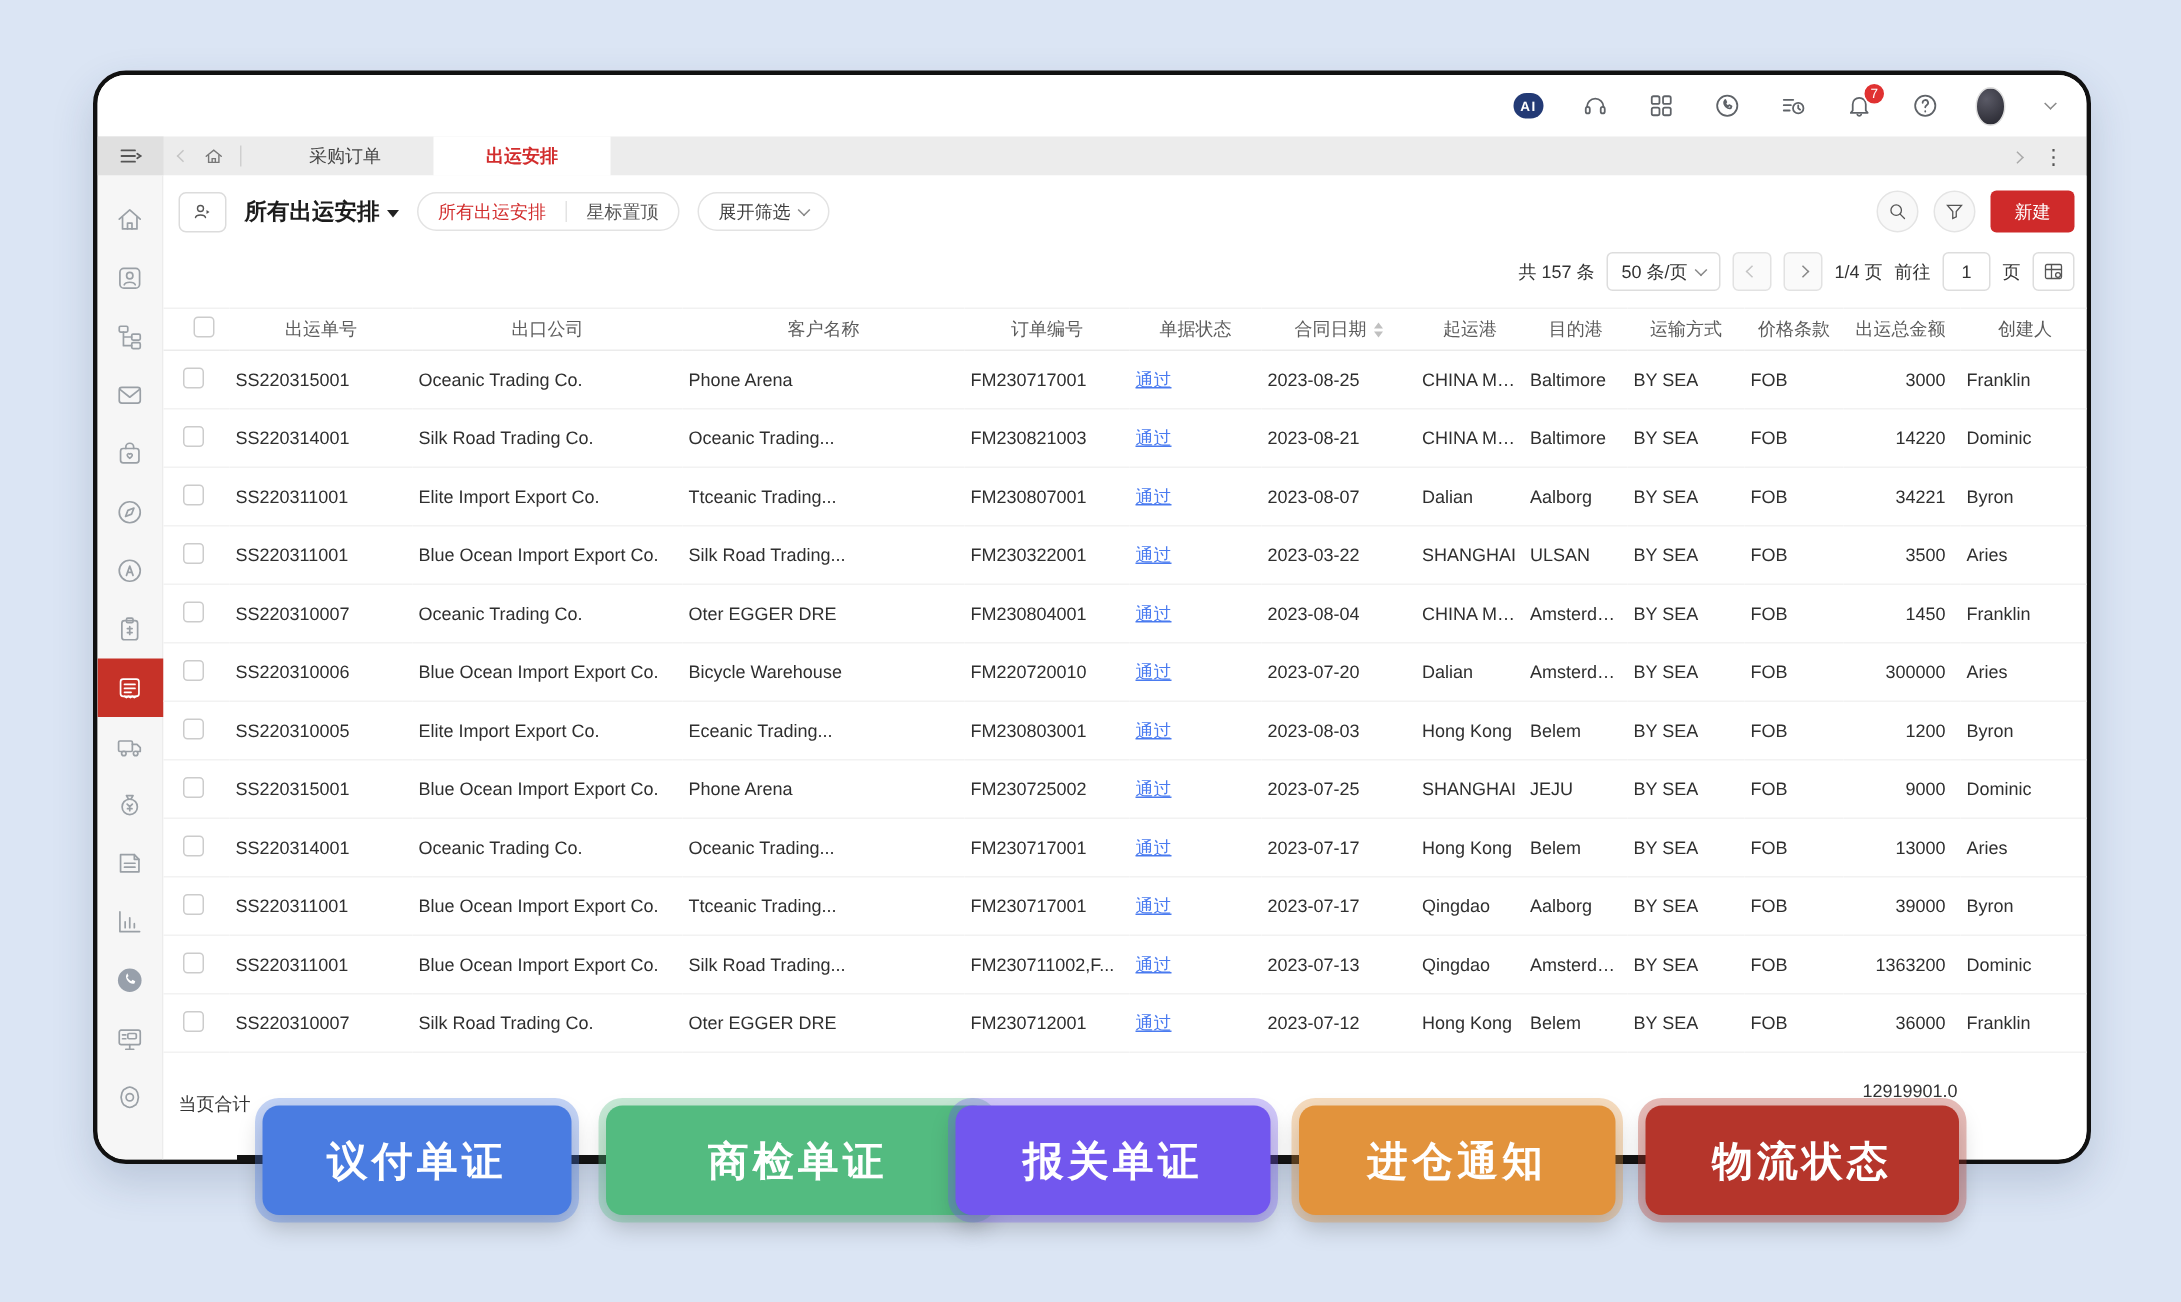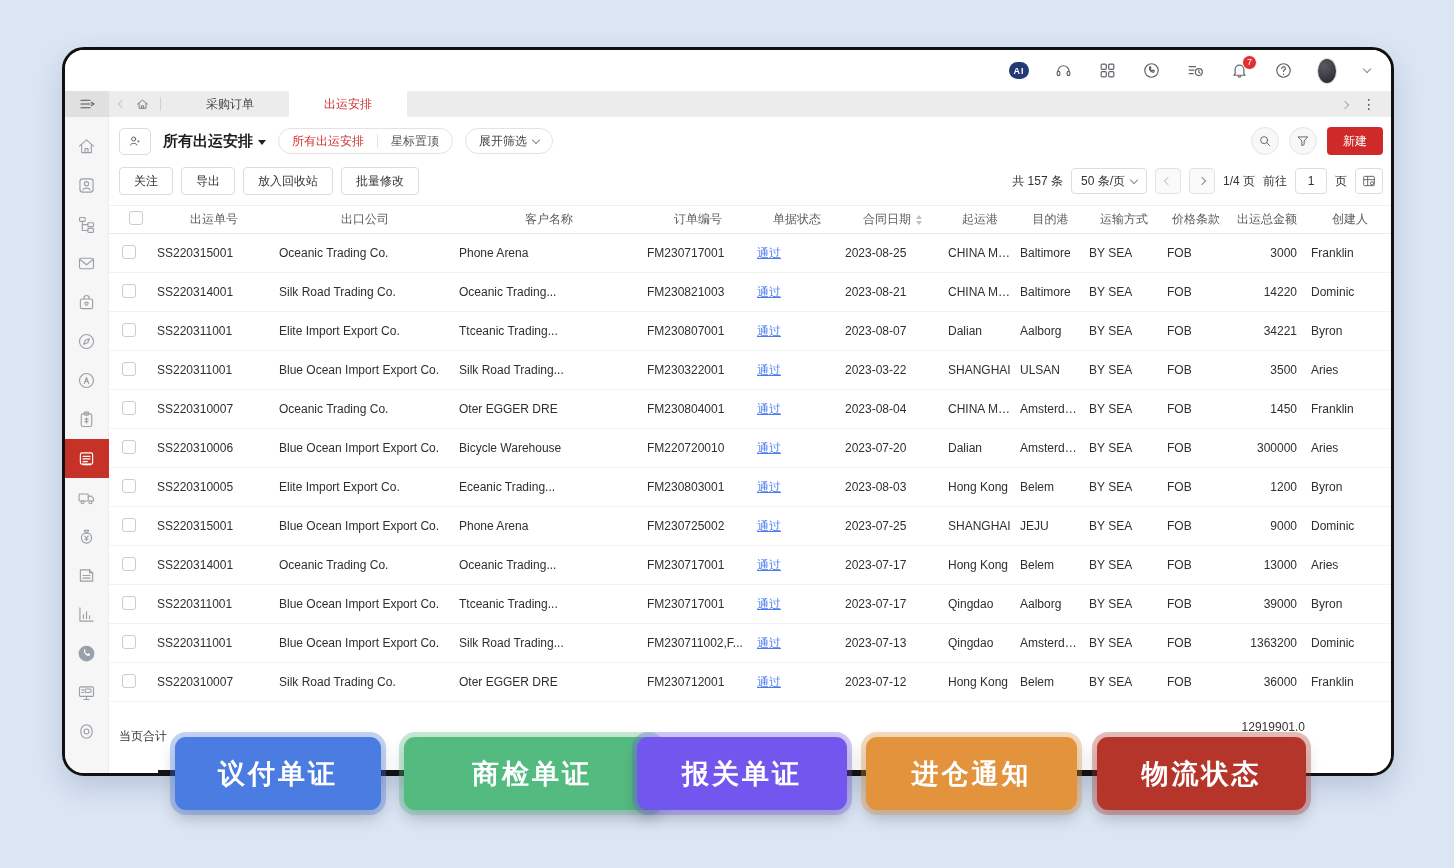--- a/index.html
+++ b/index.html
@@ -25,21 +25,21 @@
 
   
   .tabbar { height:26px; flex:0 0 26px; background:#ececec; display:flex; align-items:stretch; font-size:12px; }
   .sb-toggle { width:44px; background:#e0e0e0; display:flex; align-items:center; justify-content:center; cursor:pointer; }
   .sb-toggle svg { width:18px; height:18px; stroke:#555; fill:none; stroke-width:1.6; stroke-linecap:round; }
   .tab-nav { display:flex; align-items:center; gap:10px; padding:0 10px; }
   .tab-nav .navicon { display:flex; align-items:center; cursor:pointer; }
   .tab-nav svg { width:15px; height:15px; stroke:#777; fill:none; stroke-width:1.5; stroke-linecap:round; }
   .vdiv { width:1px; height:14px; background:#cfcfcf; }
   .tab { width:118px; display:flex; align-items:center; justify-content:center; color:#444; cursor:pointer; }
-  .tab.active { background:#fff; color:#d22d2d; font-weight:400; }
+  .tab.active { background:#fff; color:#d22d2d; font-weight:700; }
   .tab-right { margin-left:auto; display:flex; align-items:center; gap:14px; padding:0 14px; color:#777; }
   .dots { font-size:14px; color:#555; cursor:pointer; letter-spacing:1px; }
 
   
   .bodyrow { flex:1; display:flex; min-height:0; }
   .sidebar { width:44px; flex:0 0 44px; background:#f6f6f6; border-right:1px solid #ececec; display:flex; flex-direction:column; align-items:center; padding-top:10px; }
   .sb-item { width:44px; height:39px; display:flex; align-items:center; justify-content:center; cursor:pointer; }
   .sb-item svg { width:21px; height:21px; stroke:#9aa0a6; fill:none; stroke-width:1.3; stroke-linecap:round; stroke-linejoin:round; }
   .sb-item.active { background:#c63228; }
   .sb-item.active svg { stroke:#fff; }
@@ -333,26 +333,20 @@
           <span class="circle-btn">
               <svg viewBox="0 0 24 24">
                 <path d="M4 5h16l-6 7v6l-4 2v-8z"></path>
               </svg>
             </span>
           <button class="new-btn">新建</button>
         </div>
       </div>
 
       <div class="toolbar2">
-        <span id="action-buttons" style="display:flex;gap:8px">
-            <button class="act-btn">关注</button>
-            <button class="act-btn">导出</button>
-            <button class="act-btn">放入回收站</button>
-            <button class="act-btn">批量修改</button>
-          </span>
         <div class="t2-right">
           <span>共 157 条</span>
           <span class="sel">
               <span>50 条/页</span>
               <span class="chev down"></span>
             </span>
           <span class="pg-btn">
               <span class="chev left"></span>
             </span>
           <span class="pg-btn">

